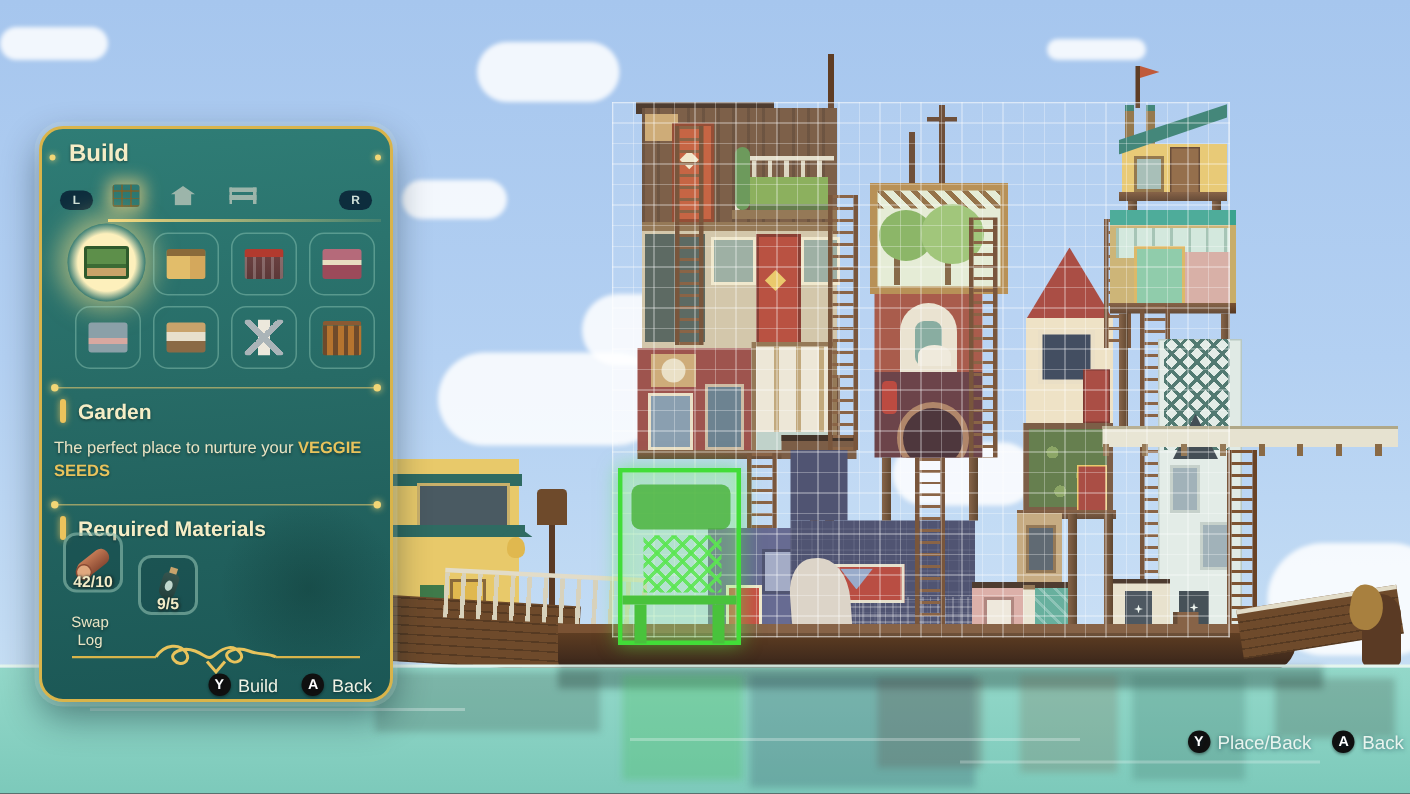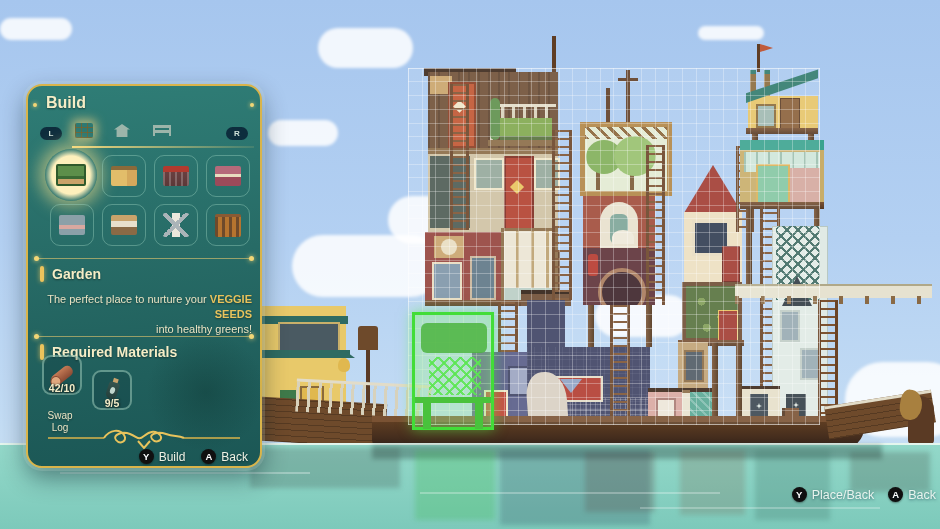--- a/index.html
+++ b/index.html
@@ -76,21 +76,21 @@
   .sp-windmill{height:24px;background:
     linear-gradient(45deg,transparent 0 44%,#aab4b8 44% 56%,transparent 56%),
     linear-gradient(-45deg,transparent 0 44%,#aab4b8 44% 56%,transparent 56%),
     linear-gradient(90deg,transparent 0 9px,#ece8dc 9px 17px,transparent 17px);}
   .sp-cage{border-top:3px solid #8a5a33;background:repeating-linear-gradient(90deg,#6e4a2b 0 3px,#b5742f 3px 7px);}
   .divider{left:8px;width:216px;height:1px;background:rgba(230,200,110,.6);}
   .divider .dd{position:absolute;top:-2px;width:5px;height:5px;border-radius:50%;background:#f2d676;box-shadow:0 0 5px #f2d676;}
   .sect-head{display:flex;align-items:center;gap:8px;color:#f5edc6;font-size:14px;font-weight:bold;
     text-shadow:0 1px 2px rgba(0,0,0,.45);}
   .sect-bar{width:4px;height:16px;background:#ecc35c;border-radius:2px;box-shadow:0 0 5px rgba(236,195,92,.8);}
-  .desc{left:8px;top:206px;width:216px;text-align:right;color:#e9e4c4;font-size:11px;line-height:15px;
+  .desc{left:8px;top:206px;width:216px;text-align:left;color:#e9e4c4;font-size:11px;line-height:15px;
     text-shadow:0 1px 2px rgba(0,0,0,.4);}
   .gold{color:#e8c35c;font-weight:bold;}
   .mat-card{position:absolute;width:36px;height:36px;border:2px solid rgba(170,220,200,.5);border-radius:9px;
     background:rgba(10,40,50,.22);display:flex;align-items:center;justify-content:center;}
   .mat-count{position:absolute;left:0;right:0;bottom:-1px;text-align:center;color:#f2ecc8;
     font-size:10.5px;font-weight:bold;text-shadow:0 1px 2px #1a2b28,1px 0 2px #1a2b28;}
   .mat-label{position:absolute;text-align:center;color:#e9e4c4;font-size:10px;line-height:12px;
     text-shadow:0 1px 2px rgba(0,0,0,.4);}
   .ic-log{width:24px;height:11px;border-radius:5px;background:linear-gradient(180deg,#c47a55,#8a4a33);
     transform:rotate(-38deg);position:relative;}
@@ -350,21 +350,20 @@
       <i class="dd" style="right:-2px"></i>
     </div>
 
     <div class="a sect-head" style="left:12px;top:180px">
       <span class="sect-bar"></span>
       <span>Garden</span>
     </div>
 
     <div class="a desc">
       <span>The perfect place to nurture your </span><span class="gold">VEGGIE SEEDS</span>
-      <span style="display:block">into healthy greens!</span>
     </div>
 
     <div class="a divider" style="top:250px">
       <i class="dd" style="left:-2px"></i>
       <i class="dd" style="right:-2px"></i>
     </div>
 
     <div class="a sect-head" style="left:12px;top:258px">
       <span class="sect-bar"></span>
       <span>Required Materials</span>

